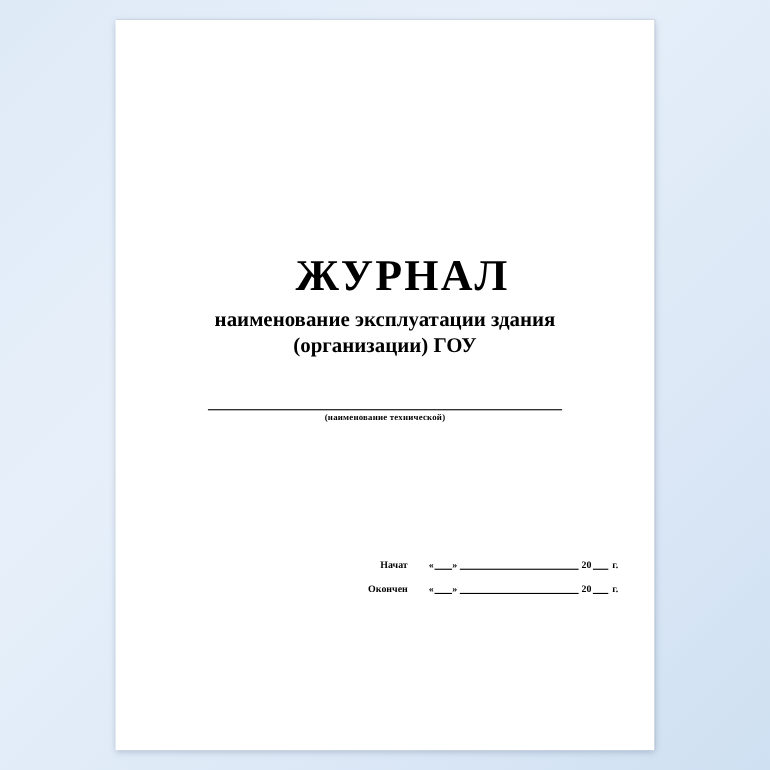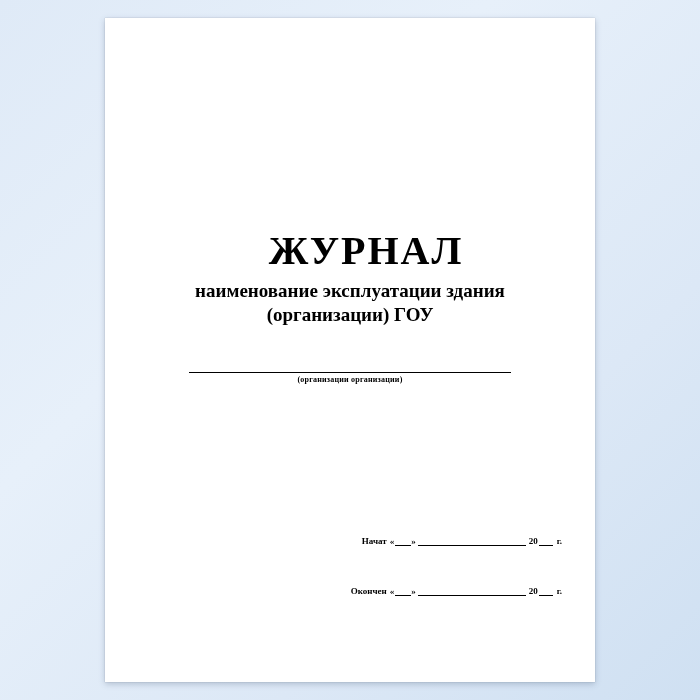--- a/index.html
+++ b/index.html
@@ -88,21 +88,21 @@
     align-items: flex-end;
     justify-content: flex-end;
     font-family: "Liberation Serif", serif;
     font-size: 9px;
     font-weight: bold;
     color: #000;
     margin-bottom: 12px;
     white-space: nowrap;
   }
   .date-label {
-    margin-right: 3px;
+    margin-right: 19px;
   }
   .date-quote {
     margin-right: 1px;
   }
   .fill-short {
     display: inline-block;
     width: 16px;
     border-bottom: 1px solid #000;
     height: 9px;
   }
@@ -115,39 +115,39 @@
     margin-right: 2px;
   }
   .fill-year {
     display: inline-block;
     width: 14px;
     border-bottom: 1px solid #000;
     height: 9px;
     margin-left: 1px;
     margin-right: 3px;
   }
-  .year-text { margin-left: 1px; margin-top: 28px; }
+  .year-text { margin-left: 1px; }
   .g-text { margin-left: 1px; }
 </style>
 </head>
 <body>
 
 <div class="canvas">
   <div class="page">
     <div class="page-inner">
 
       <div class="title-block">
         <div class="doc-title">ЖУРНАЛ</div>
         <div class="doc-subtitle">наименование эксплуатации здания</div>
         <div class="doc-subtitle" style="margin-top:0">(организации) ГОУ</div>
       </div>
 
       <div class="org-block">
         <div class="org-line"></div>
-        <div class="org-caption">(организации организации)</div>
+        <div class="org-caption">(наименование технической)</div>
       </div>
 
       <div class="dates-block">
 
         <div class="date-row">
           <span class="date-label">Начат</span>
           <span class="date-quote">«</span>
           <span class="fill-short"></span>
           <span class="date-quote">»</span>
           <span class="fill-long"></span>

